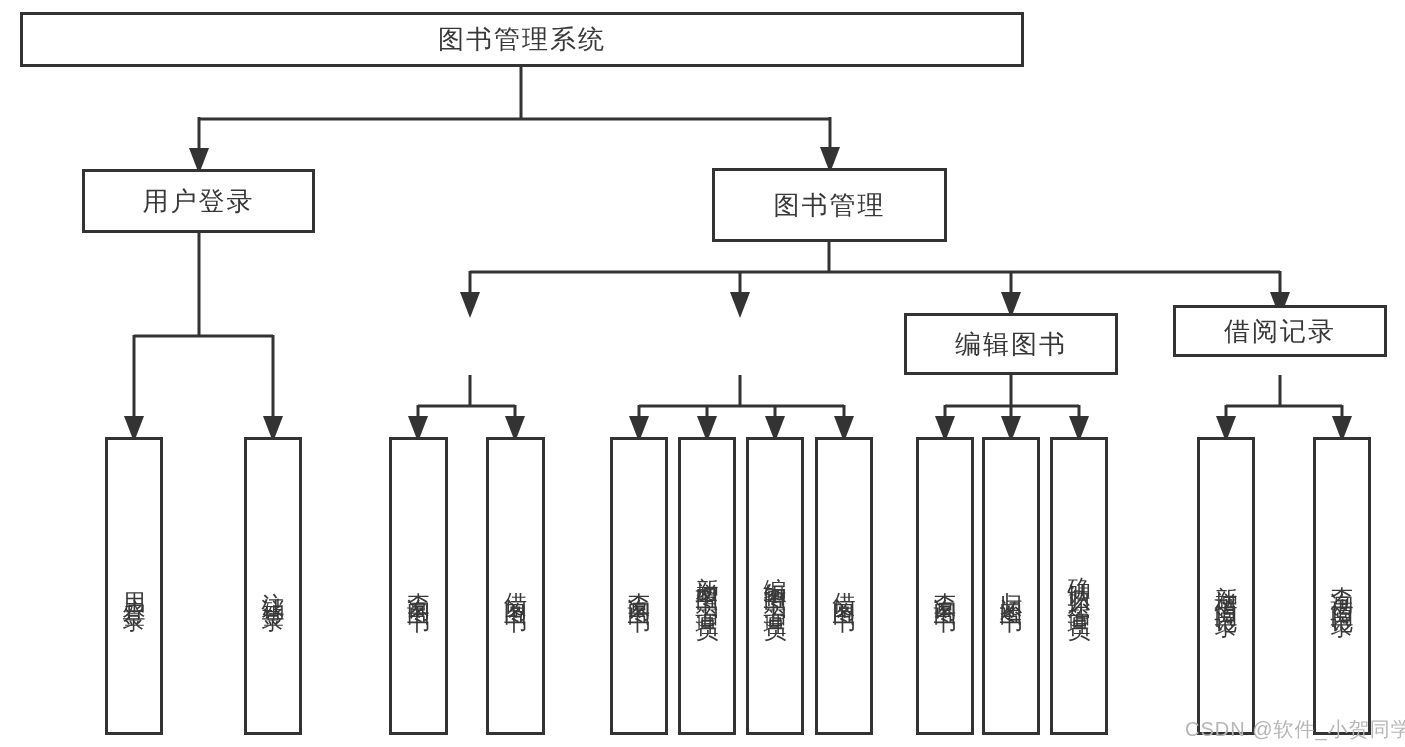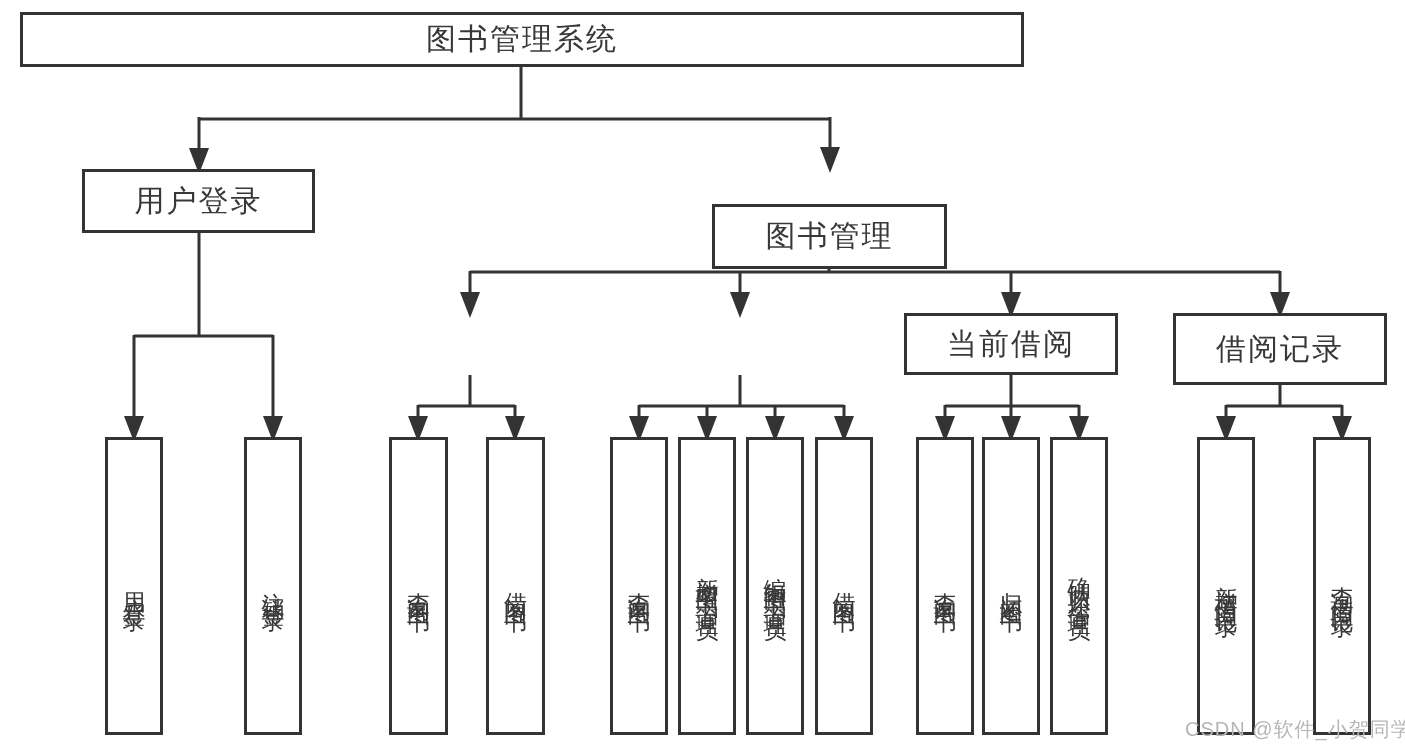--- a/index.html
+++ b/index.html
@@ -23,21 +23,21 @@
     position: absolute;
     box-sizing: border-box;
     border: 3px solid #333333;
     background: #ffffff;
     color: #383838;
     display: flex;
     align-items: center;
     justify-content: center;
     text-align: center;
   }
-  .h  { font-size: 30px; letter-spacing: 2px; }
+  .h  { font-size: 26px; letter-spacing: 2px; }
   .v  {
     writing-mode: vertical-rl;
     text-orientation: mixed;
     font-size: 23px;
     letter-spacing: 6px;
     line-height: 1;
   }
   .watermark {
     position: absolute;
     left: 1185px;
@@ -112,24 +112,24 @@
       <path class="ln" d="M1226 405 V420"></path>
       <polygon class="ar" points="1226,442 1216,416 1236,416"></polygon>
       <path class="ln" d="M1342 405 V420"></path>
       <polygon class="ar" points="1342,442 1332,416 1352,416"></polygon>
     </g>
   </svg>
 
   <div class="box h" style="left:20px; top:12px; width:1004px; height:55px;">图书管理系统</div>
 
   <div class="box h" style="left:82px; top:169px; width:233px; height:64px;">用户登录</div>
-  <div class="box h" style="left:712px; top:168px; width:235px; height:65px;margin-top:36px;">图书管理</div>
+  <div class="box h" style="left:712px; top:168px; width:235px; height:74px;">图书管理</div>
 
-  <div class="box h" style="left:904px; top:313px; width:214px; height:62px;">当前借阅</div>
-  <div class="box h" style="left:1173px; top:313px; width:214px; height:72px;">借阅记录</div>
+  <div class="box h" style="left:904px; top:313px; width:214px; height:62px;">编辑图书</div>
+  <div class="box h" style="left:1173px; top:305px; width:214px; height:52px;">借阅记录</div>
 
   <div class="box v" style="left:105px; top:437px; width:58px; height:298px;">用户登录</div>
   <div class="box v" style="left:244px; top:437px; width:58px; height:298px;">注销登录</div>
 
   <div class="box v" style="left:389px; top:437px; width:59px; height:298px;">查询图书</div>
   <div class="box v" style="left:486px; top:437px; width:59px; height:298px;">借阅图书</div>
 
   <div class="box v" style="left:610px; top:437px; width:58px; height:298px;">查询图书</div>
   <div class="box v" style="left:678px; top:437px; width:58px; height:298px;">新增图书（管理员）</div>
   <div class="box v" style="left:746px; top:437px; width:58px; height:298px;">编辑图书（管理员）</div>

